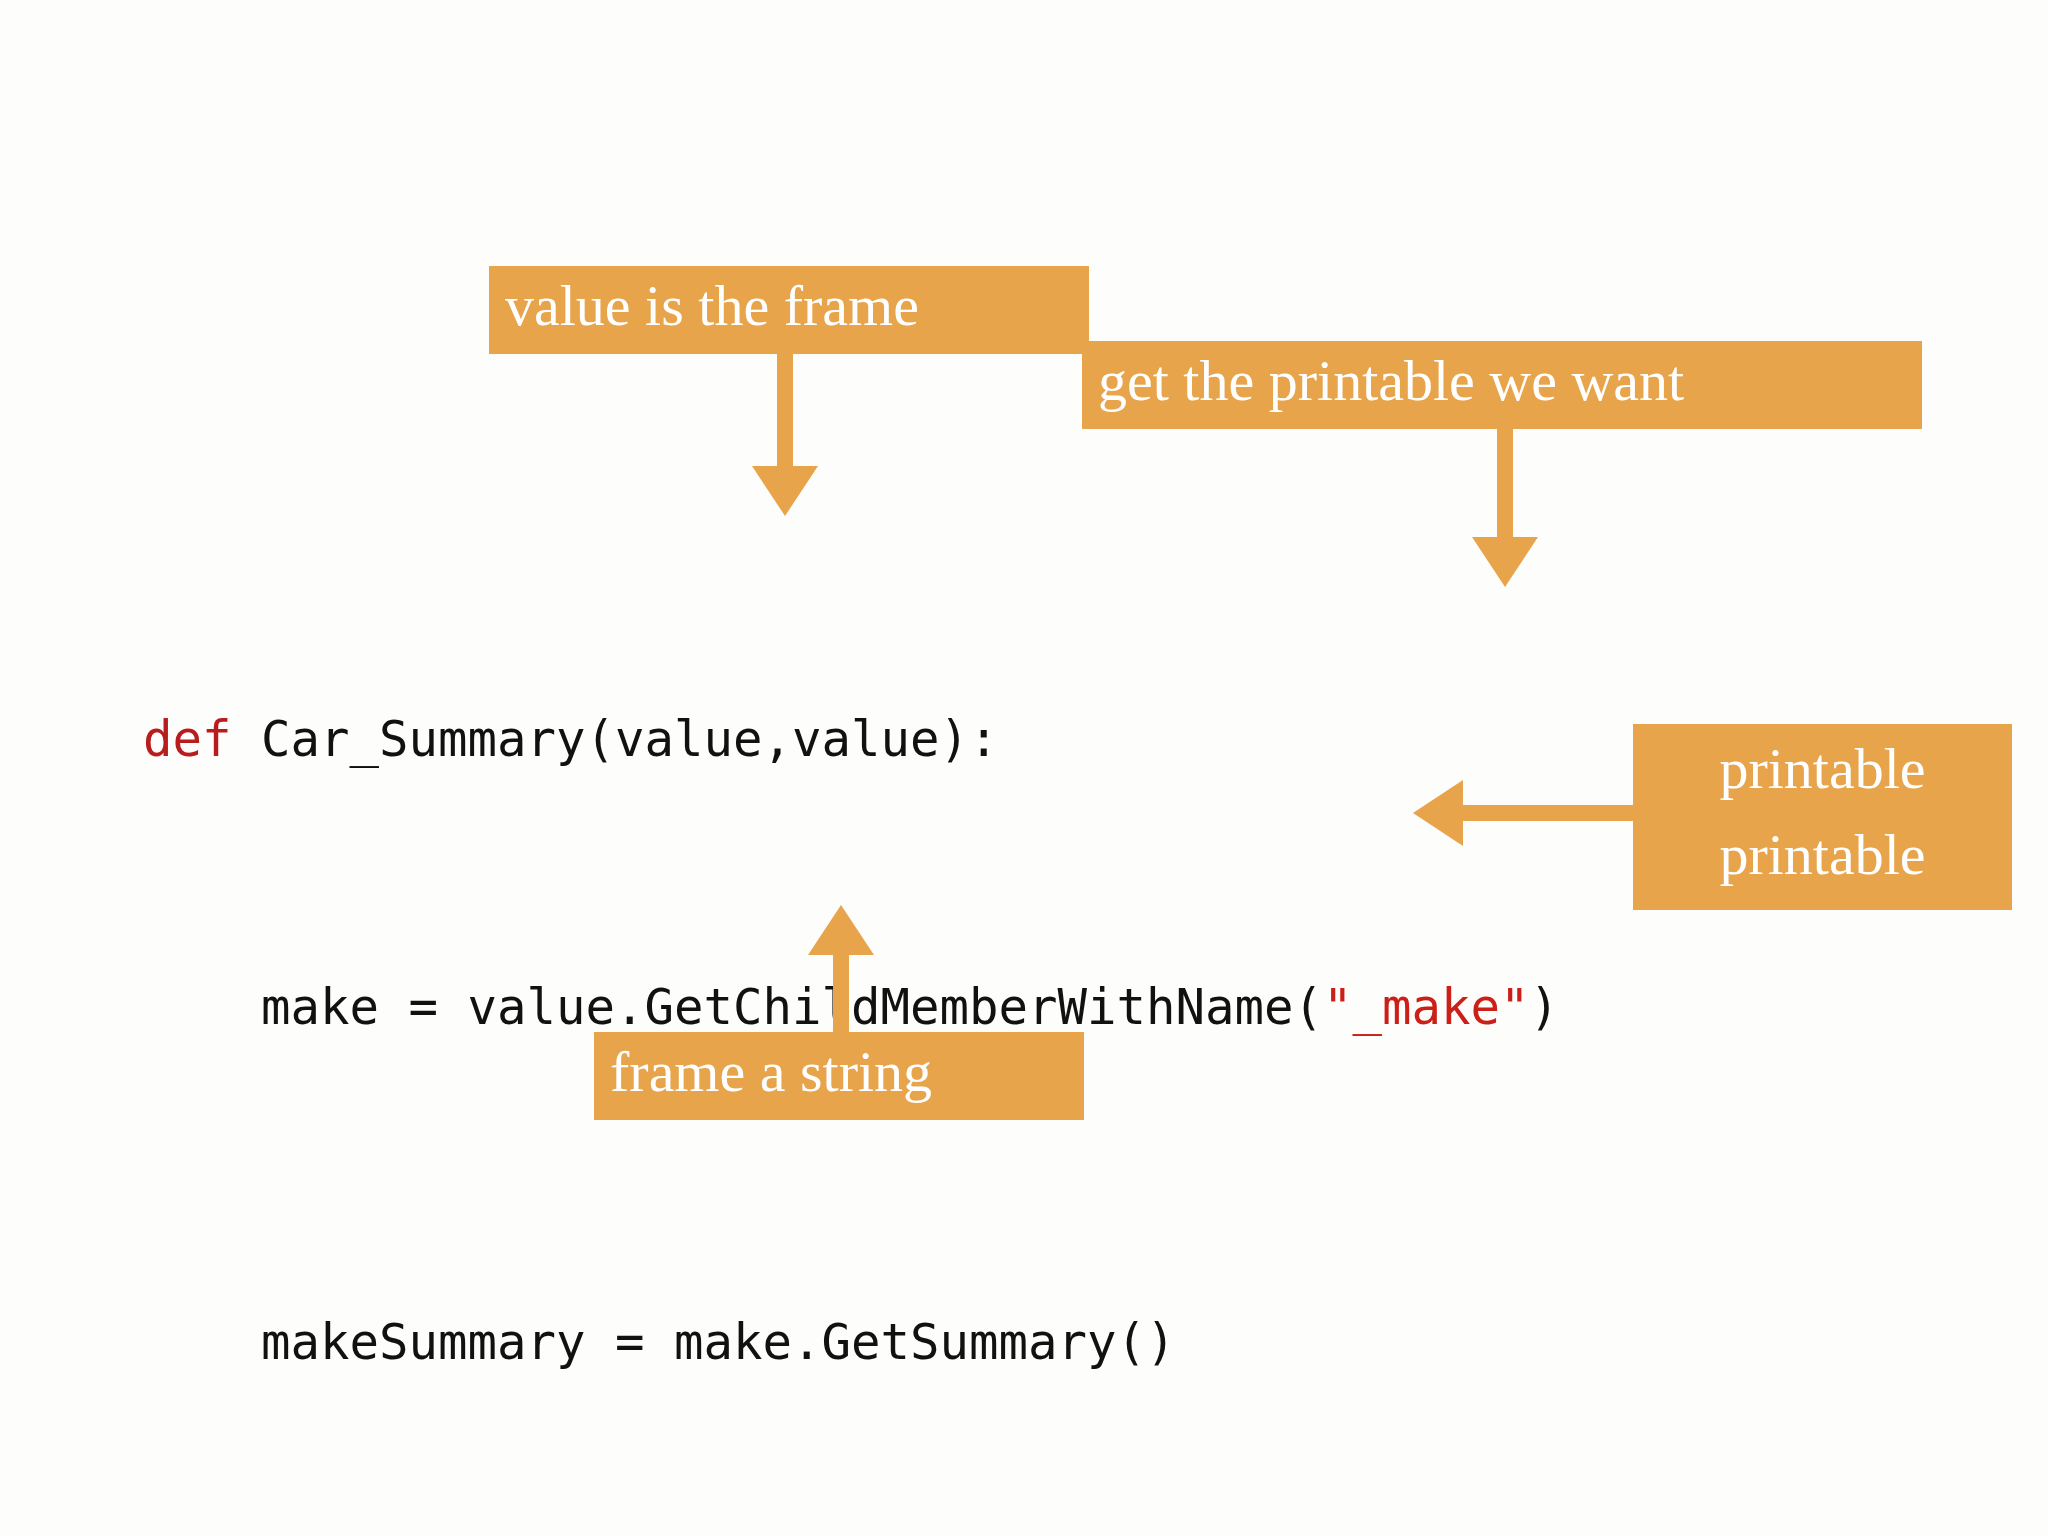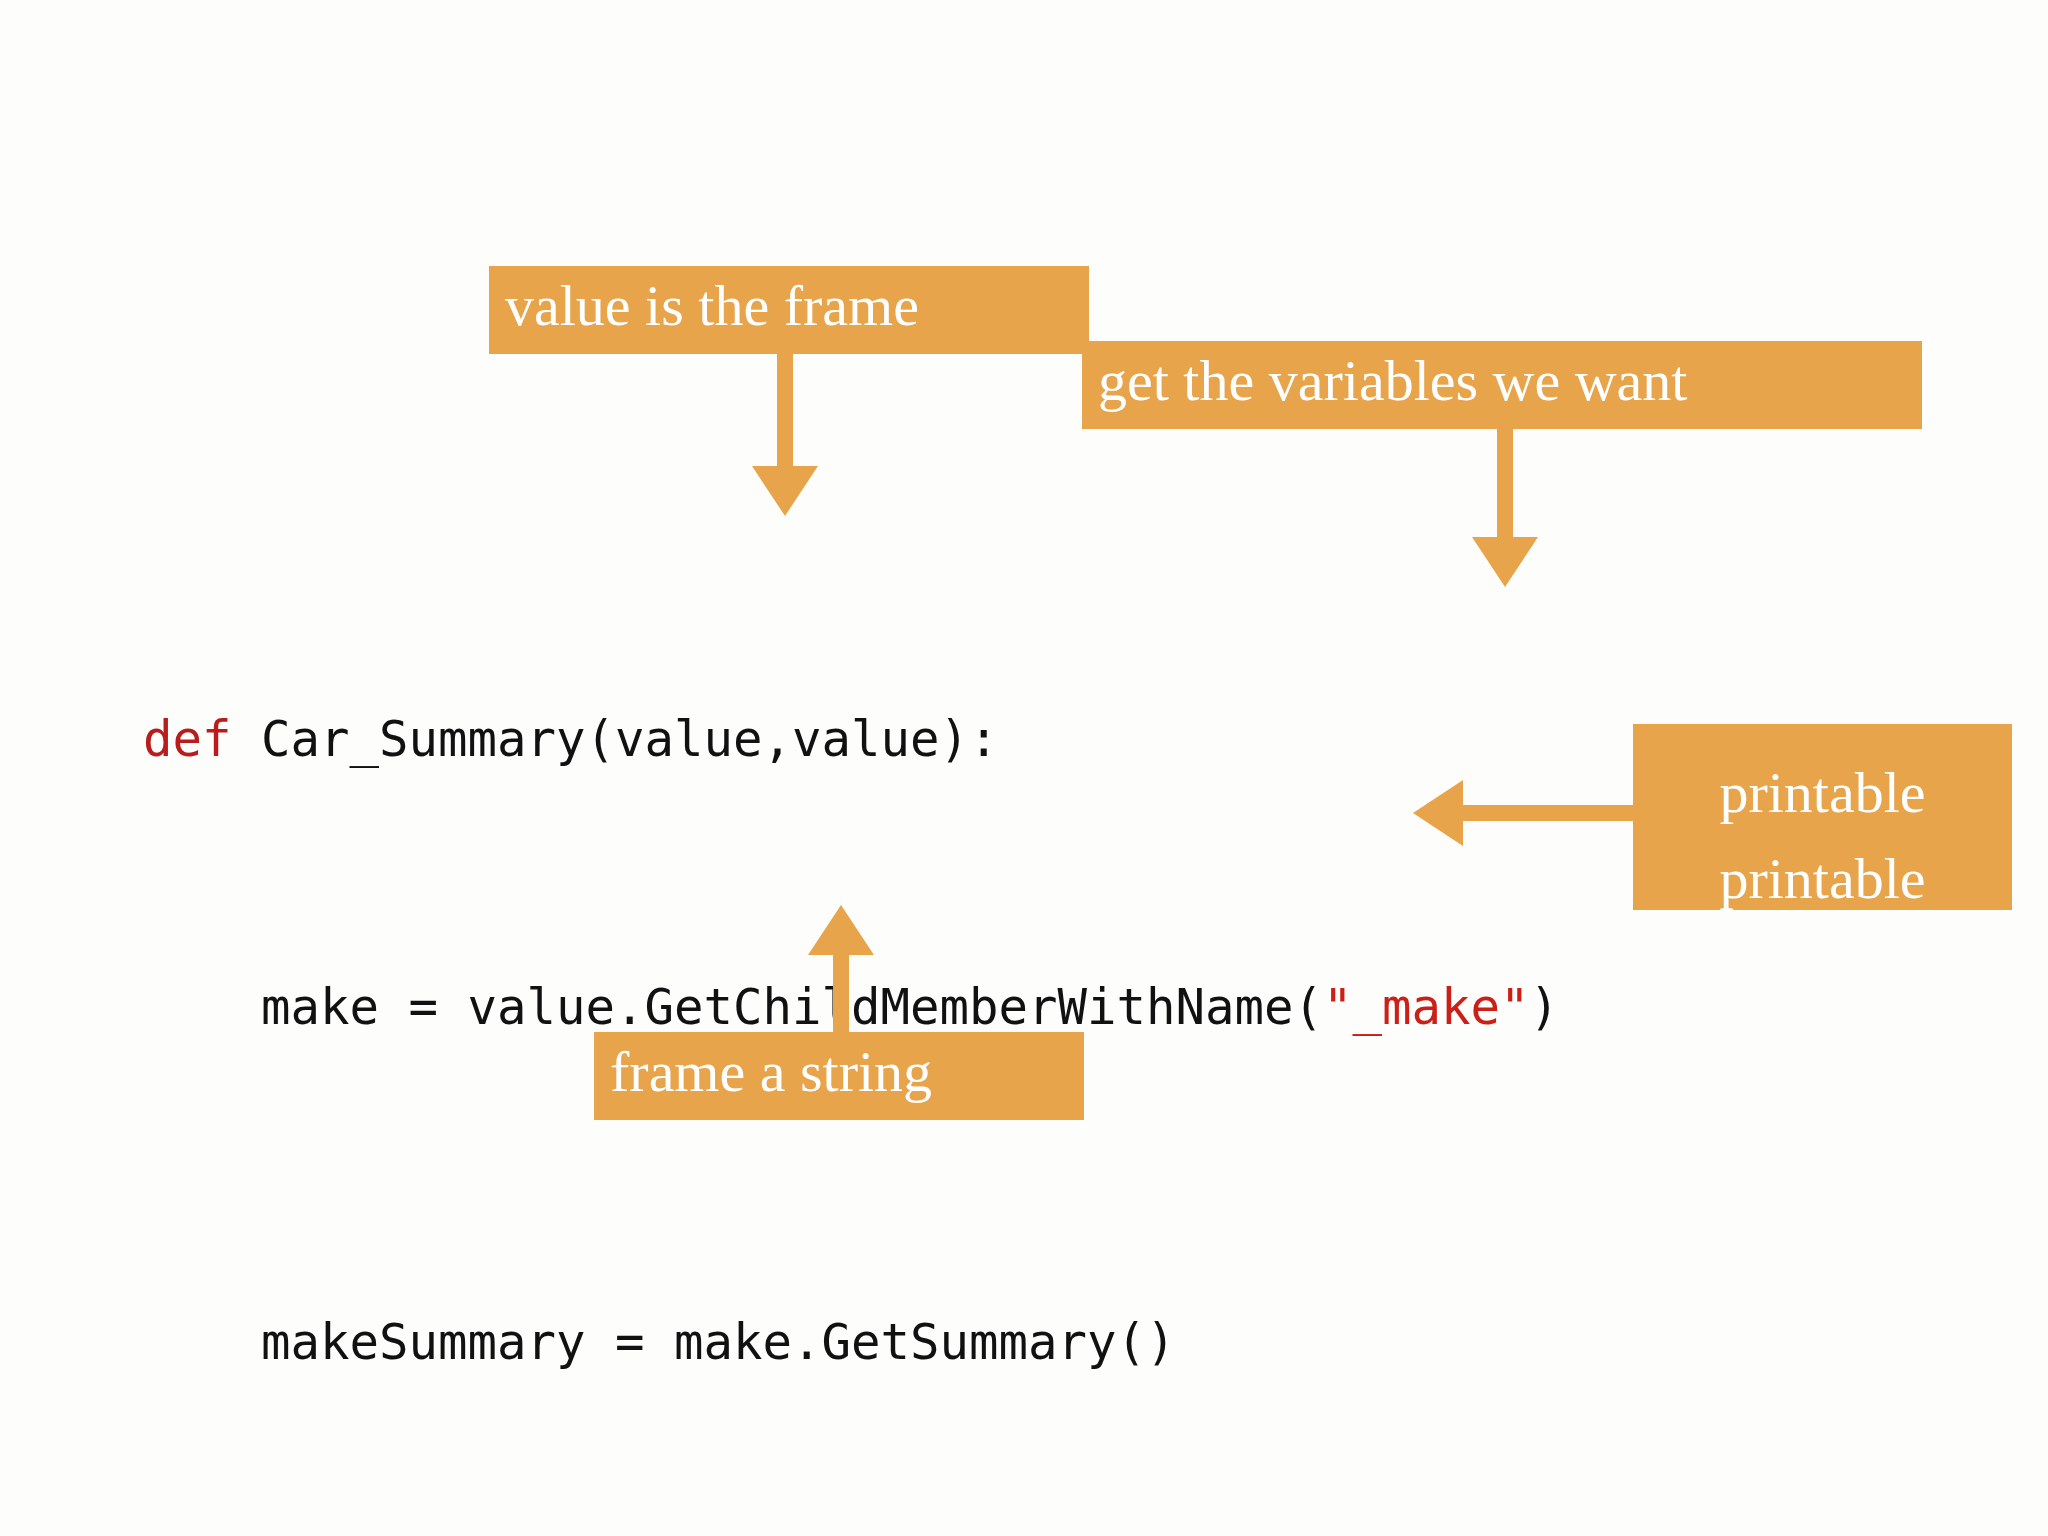--- a/index.html
+++ b/index.html
@@ -64,21 +64,21 @@
     top: 341px;
     width: 840px;
     height: 88px;
   }
   #callout-printable {
     left: 1633px;
     top: 724px;
     width: 379px;
     height: 186px;
     text-align: center;
-    padding: 26px 8px;
+    padding: 2px 8px;
     line-height: 86px;
   }
   #callout-return-string {
     left: 594px;
     top: 1032px;
     width: 490px;
     height: 88px;
   }
 
   
@@ -129,21 +129,21 @@
 </style>
 </head>
 <body>
 
 <div id="slide">
 
   <div class="callout" id="callout-value-frame">value is the frame</div>
   <div class="arrow-shaft" id="arrow1-shaft"></div>
   <div class="arrow-head-down" id="arrow1-head"></div>
 
-  <div class="callout" id="callout-get-vars">get the variables we want</div>
+  <div class="callout" id="callout-get-vars">get the printable we want</div>
   <div class="arrow-shaft" id="arrow2-shaft"></div>
   <div class="arrow-head-down" id="arrow2-head"></div>
 
   <div id="code-block">
 
     <div class="code-line"><span class="kw">def </span><span>Car_Summary(value,value):</span></div>
 
     <div class="code-line"><span>    make = value.GetChildMemberWithName(</span><span class="str">"_make"</span><span>)</span></div>
 
 

